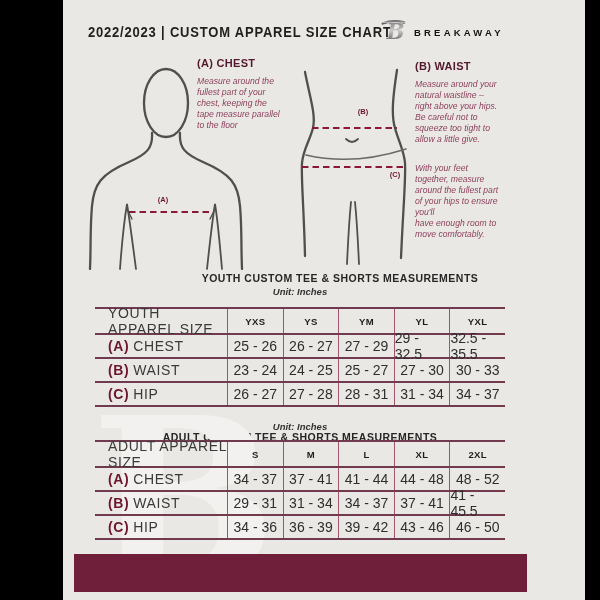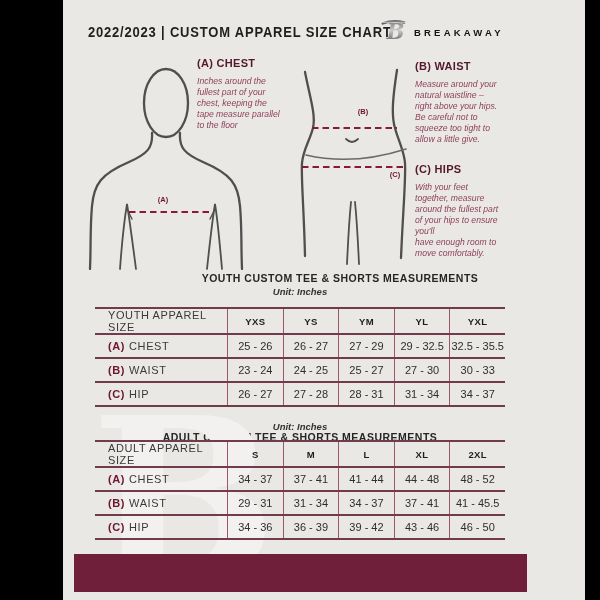--- a/index.html
+++ b/index.html
@@ -28,21 +28,21 @@
   
   .sec-title{position:absolute;left:0;width:474px;text-align:center;font-size:10.5px;
              font-weight:bold;color:#262626;letter-spacing:.5px;}
   .sec-unit{position:absolute;left:0;width:474px;text-align:center;font-size:9.5px;
             font-style:italic;font-weight:bold;color:#333;}
 
   
   .tbl{position:absolute;left:32px;width:410px;z-index:2;}
   .trow{display:grid;grid-template-columns:132px repeat(5,1fr);border-top:2px solid #713a4e;}
   .trow:last-child{border-bottom:2px solid #713a4e;}
-  .tcell{display:flex;align-items:center;justify-content:center;font-size:11px;color:#2e2e2e;height:22px;}
+  .tcell{display:flex;align-items:center;justify-content:center;font-size:14px;color:#2e2e2e;height:22px;}
   .thead .tcell{height:24px;}
   .tcell.first{justify-content:flex-start;padding-left:13px;letter-spacing:.6px;color:#3a3a3a;}
   .tcell.vline{border-left:1.5px solid #9d5571;}
   .thead .tcell.size{font-weight:bold;font-size:9.5px;color:#1d1d1d;letter-spacing:.4px;}
   .rowkey{font-weight:bold;color:#6d1530;margin-right:4px;}
   .rowlabel{letter-spacing:.6px;}
 
   .watermark{position:absolute;left:28px;top:388px;font-family:"DejaVu Serif",serif;
              font-weight:bold;font-size:220px;line-height:1;color:#f2f1ef;z-index:1;}
   .footer{position:absolute;left:11px;top:554px;width:453px;height:38px;background:#701f3a;z-index:3;}
@@ -92,37 +92,36 @@
       <line x1="27" y1="68" x2="112" y2="68" stroke="#8a1838" stroke-width="2.2" stroke-dasharray="6.5 4"></line>
       <line x1="17" y1="107" x2="121" y2="107" stroke="#8a1838" stroke-width="2.2" stroke-dasharray="6.5 4"></line>
     </svg>
 
     <span class="marker" style="left:86px;top:195px;">(A)</span>
     <span class="marker" style="left:286px;top:107px;">(B)</span>
     <span class="marker" style="left:318px;top:170px;">(C)</span>
 
     <div class="guide-block g-chest">
       <div class="guide-label">(A) CHEST</div>
-      <div class="guide-text">Inches around the
+      <div class="guide-text">Measure around the
 fullest part of your
 chest, keeping the
 tape measure parallel
 to the floor</div>
     </div>
     <div class="guide-block g-waist">
       <div class="guide-label">(B) WAIST</div>
       <div class="guide-text">Measure around your
 natural waistline –
 right above your hips.
 Be careful not to
 squeeze too tight to
 allow a little give.</div>
     </div>
     <div class="guide-block g-hips">
-      <div class="guide-label">(C) HIPS</div>
       <div class="guide-text">With your feet
 together, measure
 around the fullest part
 of your hips to ensure
 you'll
 have enough room to
 move comfortably.</div>
     </div>
 
     <div class="watermark">B</div>

